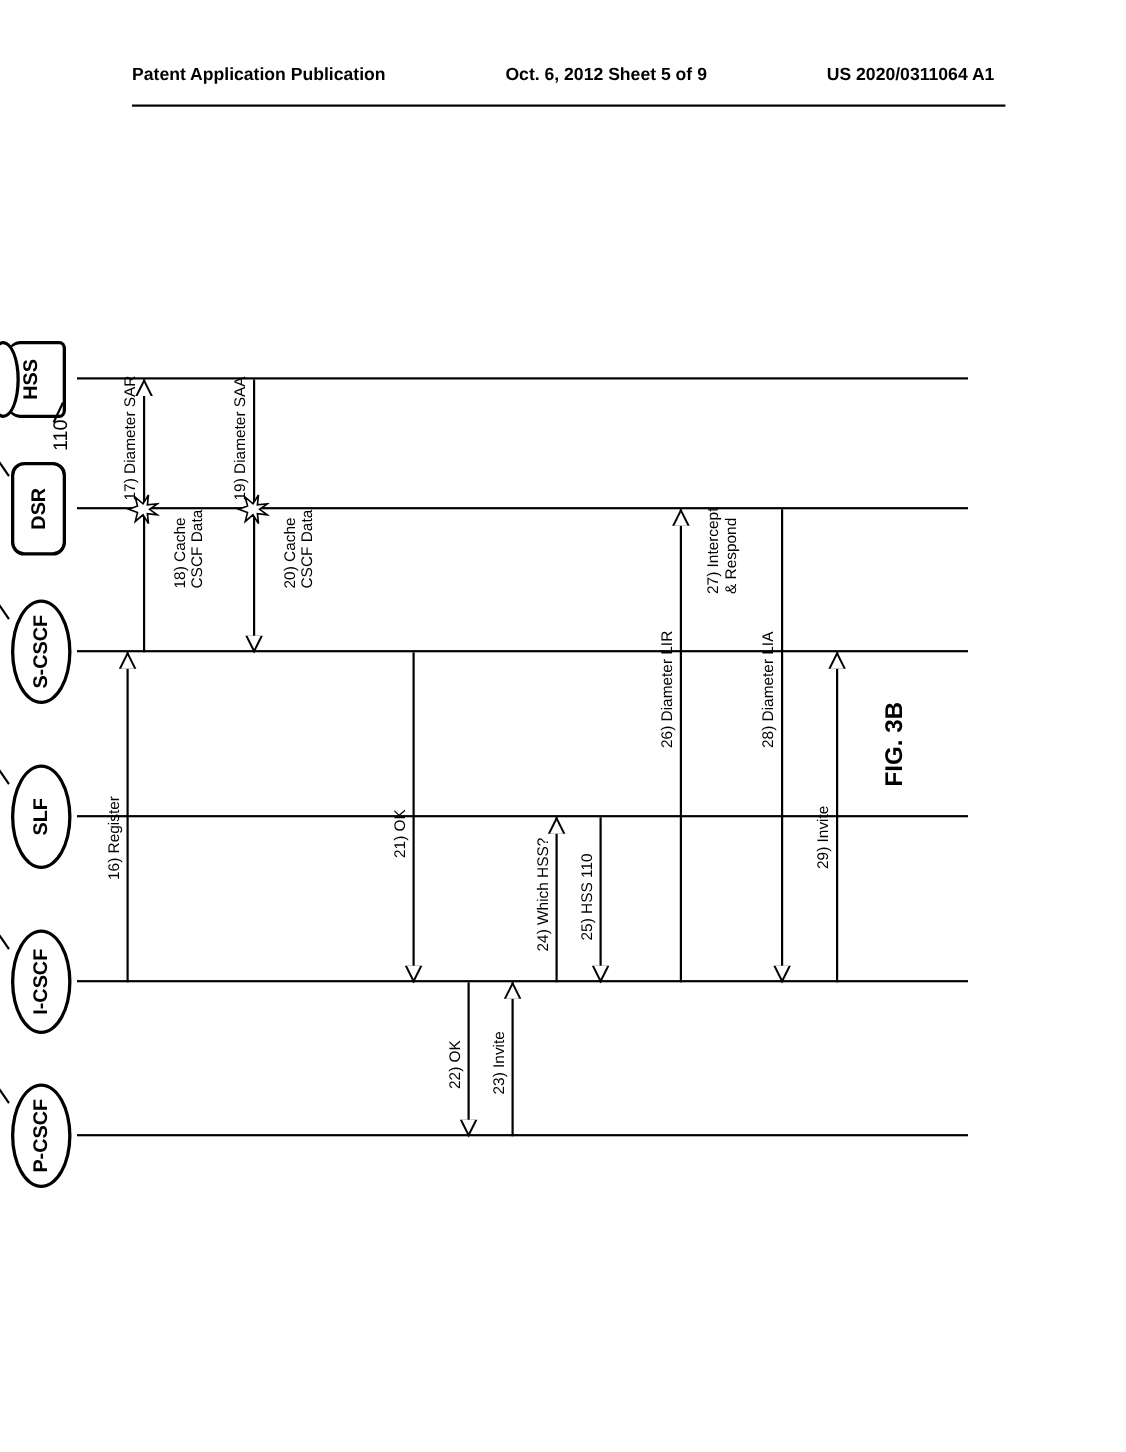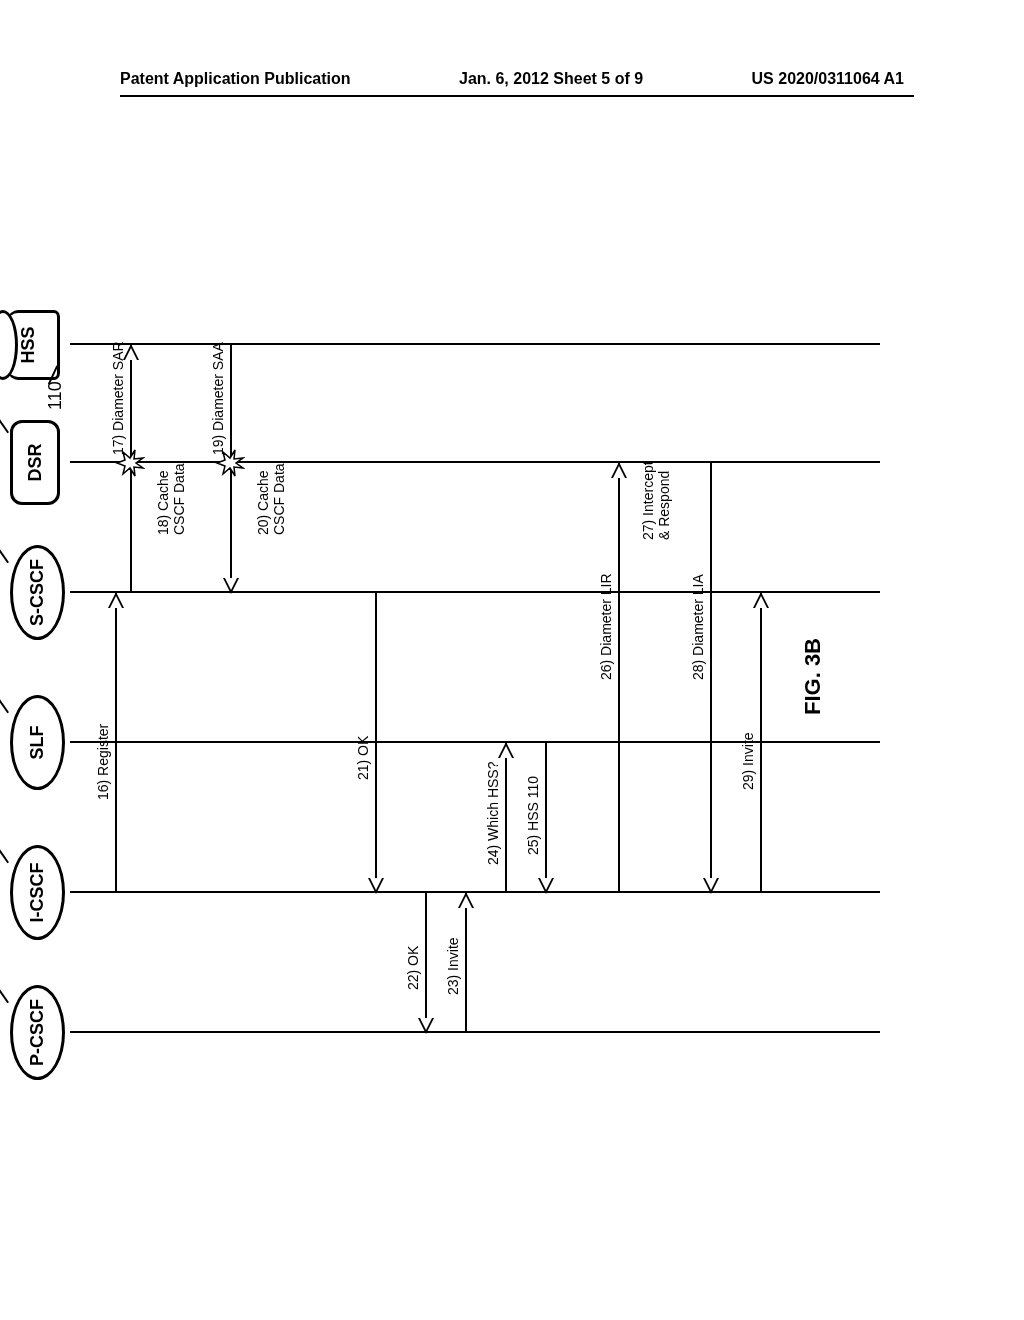--- a/index.html
+++ b/index.html
@@ -1,18 +1,18 @@
 <!DOCTYPE html>
 <html><head>
   <meta charset="utf-8">
   <style>
     * { margin: 0; padding: 0; box-sizing: border-box; }
     body { width: 1024px; height: 1320px; background: white; font-family: Arial, sans-serif; position: relative; }
     
-    .header { position: absolute; top: 70px; left: 0; right: 0; display: flex; justify-content: space-between; padding: 0 120px; font-weight: bold; font-size: 16px; }
+    .header { position: absolute; top: 60px; left: 0; right: 0; display: flex; justify-content: space-between; padding: 0 120px; font-weight: bold; font-size: 16px; }
     .header-line { position: absolute; top: 95px; left: 120px; right: 110px; height: 2px; background: black; }
     
     .diagram { position: absolute; top: 210px; left: 160px; width: 720px; height: 870px; transform: rotate(-90deg) translate(-75px, -75px); transform-origin: center center; }
     
     .entity { position: absolute; top: 0; text-align: center; font-weight: bold; font-size: 18px; }
     .entity-shape { border: 3px solid black; display: flex; align-items: center; justify-content: center; background: white; }
     .ellipse { border-radius: 50%; width: 95px; height: 55px; }
     .dsr-shape { border-radius: 12px; width: 85px; height: 50px; }
     .hss-shape { width: 70px; height: 60px; border-radius: 50% 50% 10% 10% / 30% 30% 10% 10%; border-top: none; position: relative; }
     .hss-shape::before { content: ''; position: absolute; top: -12px; left: -3px; right: -3px; height: 24px; border: 3px solid black; border-radius: 50%; background: white; }
@@ -35,21 +35,21 @@
     .star { position: absolute; width: 30px; height: 30px; }
     .star svg { width: 100%; height: 100%; }
     
     .fig-label { position: absolute; font-size: 22px; font-weight: bold; }
   </style>
 </head>
 <body>
 
 <div class="header">
   <span>Patent Application Publication</span>
-  <span>Jan. 6, 2012  Sheet 5 of 9</span>
+  <span>Oct. 6, 2012  Sheet 5 of 9</span>
   <span>US 2020/0311064 A1</span>
 </div>
 <div class="header-line"></div>
 
 <div class="diagram">
 
   <div class="entity" style="left: 0px;">
     <div class="entity-shape ellipse">
         <span>P-CSCF</span>
       </div>

